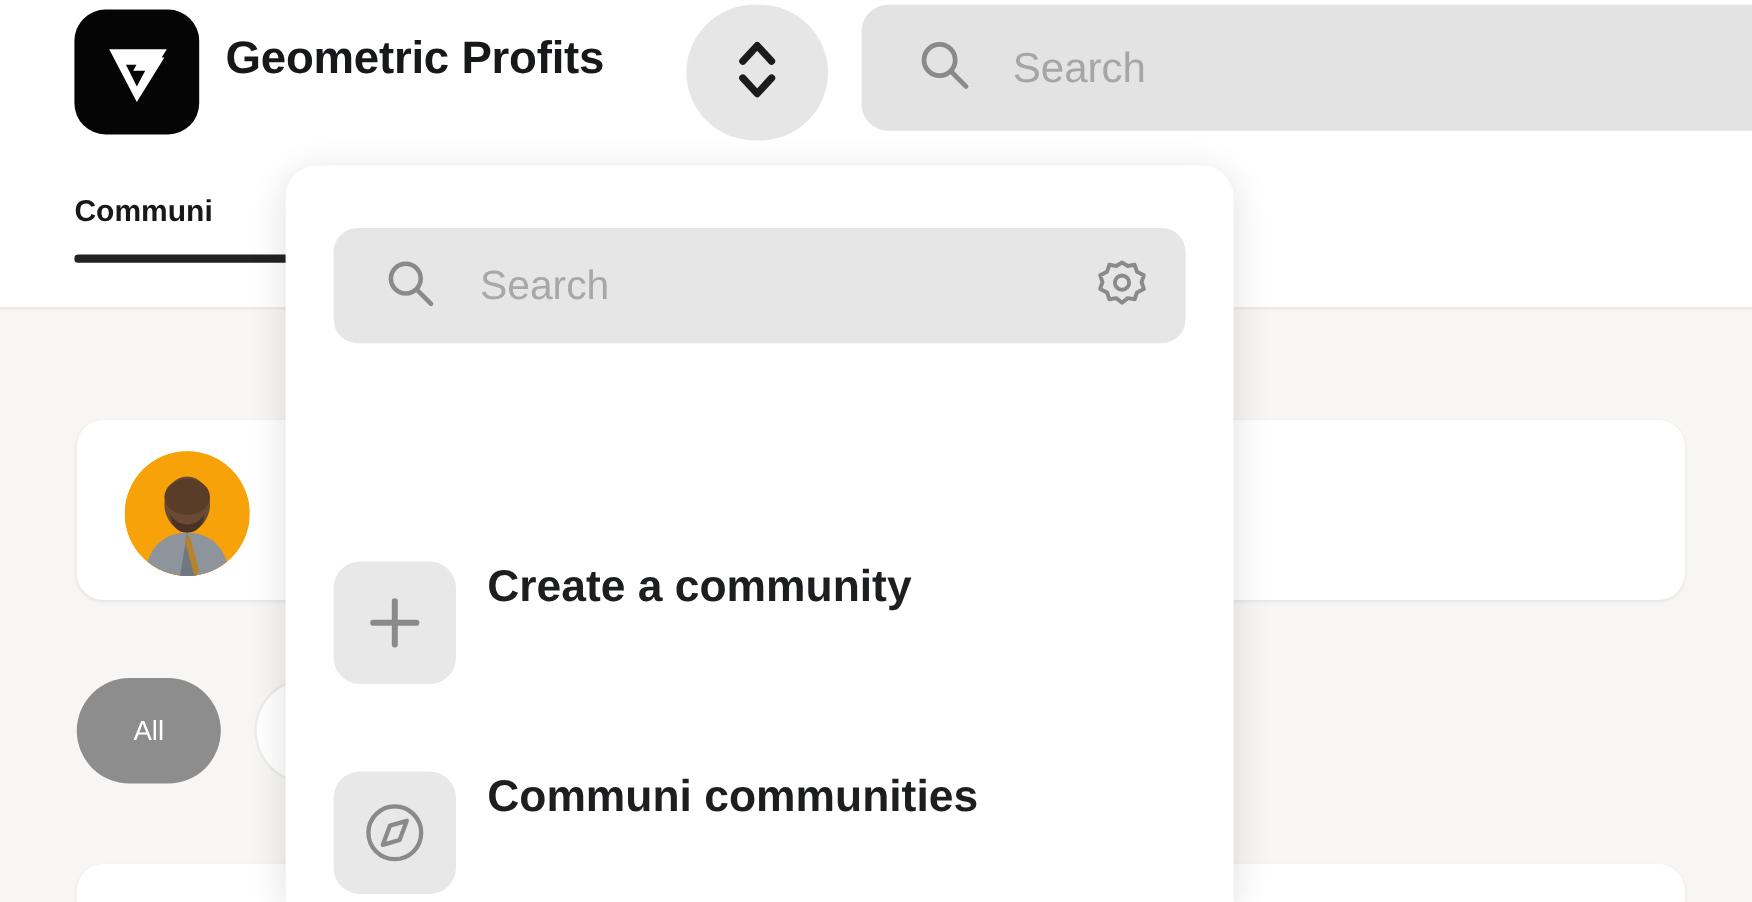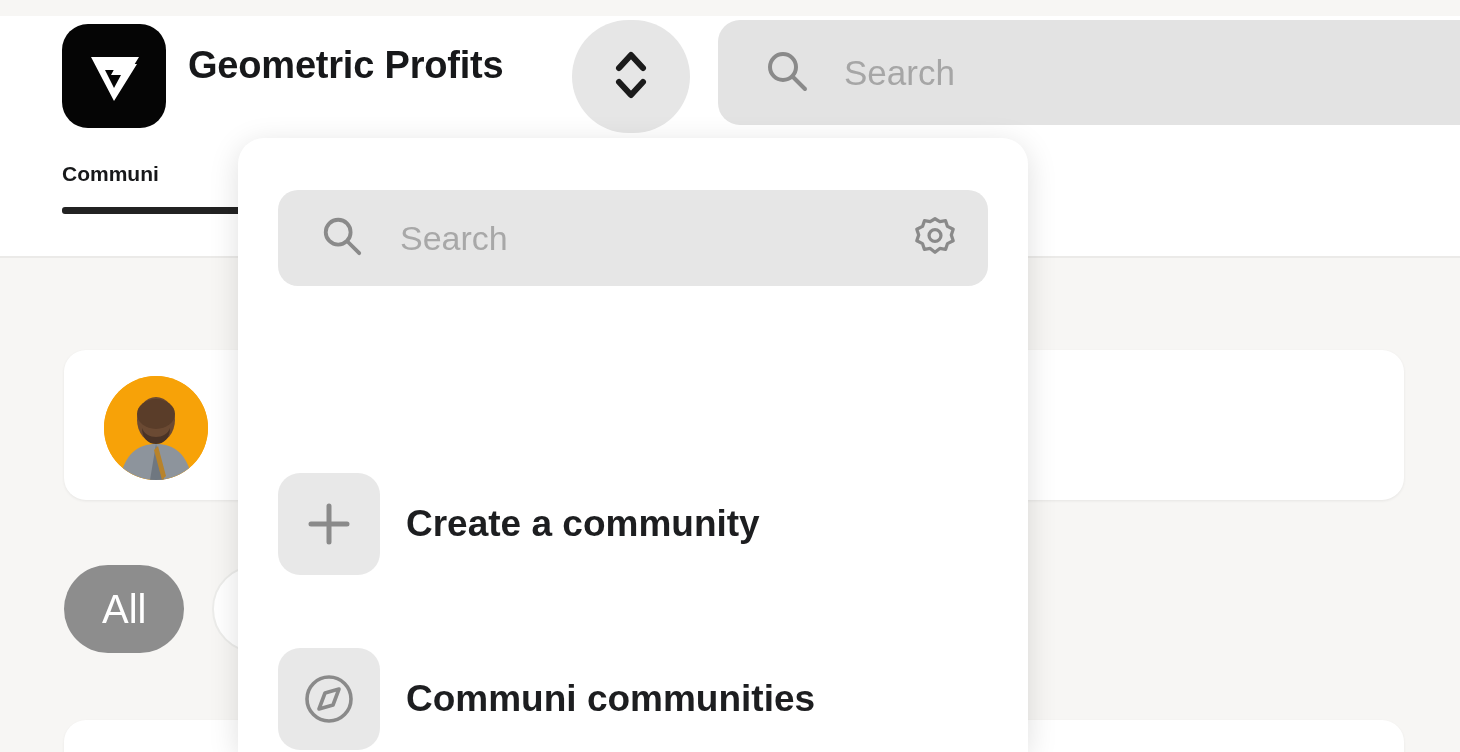--- a/index.html
+++ b/index.html
@@ -22,21 +22,20 @@
 
   
   .header {
     position: absolute;
     left: 0; top: 0;
     width: 1460px;
     height: 148px;
     background: #ffffff;
     display: flex;
     align-items: center;
-    margin-top: 16px;
   }
 
   .brand-logo {
     position: absolute;
     left: 62px;
     top: 8px;
     width: 104px;
     height: 104px;
     background: #050505;
     border-radius: 26px;
@@ -97,21 +96,21 @@
     left: 0;
     top: 148px;
     width: 1460px;
     height: 110px;
     background: #ffffff;
     border-bottom: 2px solid #ebeae8;
   }
   .tab {
     position: absolute;
     top: 14px;
-    font-size: 21px;
+    font-size: 25px;
     color: #8d8d8d;
     white-space: nowrap;
     cursor: pointer;
     padding-bottom: 28px;
   }
   .tab.active {
     color: #17181a;
     font-weight: 700;
   }
   .tab.active::after {
@@ -171,21 +170,21 @@
     gap: 28px;
   }
   .chip {
     height: 88px;
     min-width: 120px;
     padding: 0 38px;
     border-radius: 48px;
     display: flex;
     align-items: center;
     justify-content: center;
-    font-size: 40px;
+    font-size: 23px;
     white-space: nowrap;
     cursor: pointer;
   }
   .chip.active {
     background: #8d8d8d;
     color: #ffffff;
   }
   .chip.plain {
     background: #ffffff;
     color: #6a6a6a;
@@ -236,21 +235,20 @@
     margin-left: 36px;
     white-space: nowrap;
   }
 
   .dd-item {
     position: absolute;
     left: 0;
     width: 790px;
     height: 112px;
     display: flex;
-    align-items: center;
     padding-left: 40px;
     gap: 26px;
     cursor: pointer;
   }
   #dd-item-0 { top: 330px; }
   #dd-item-1 { top: 505px; }
 
   .dd-icon-box {
     width: 102px;
     height: 102px;

